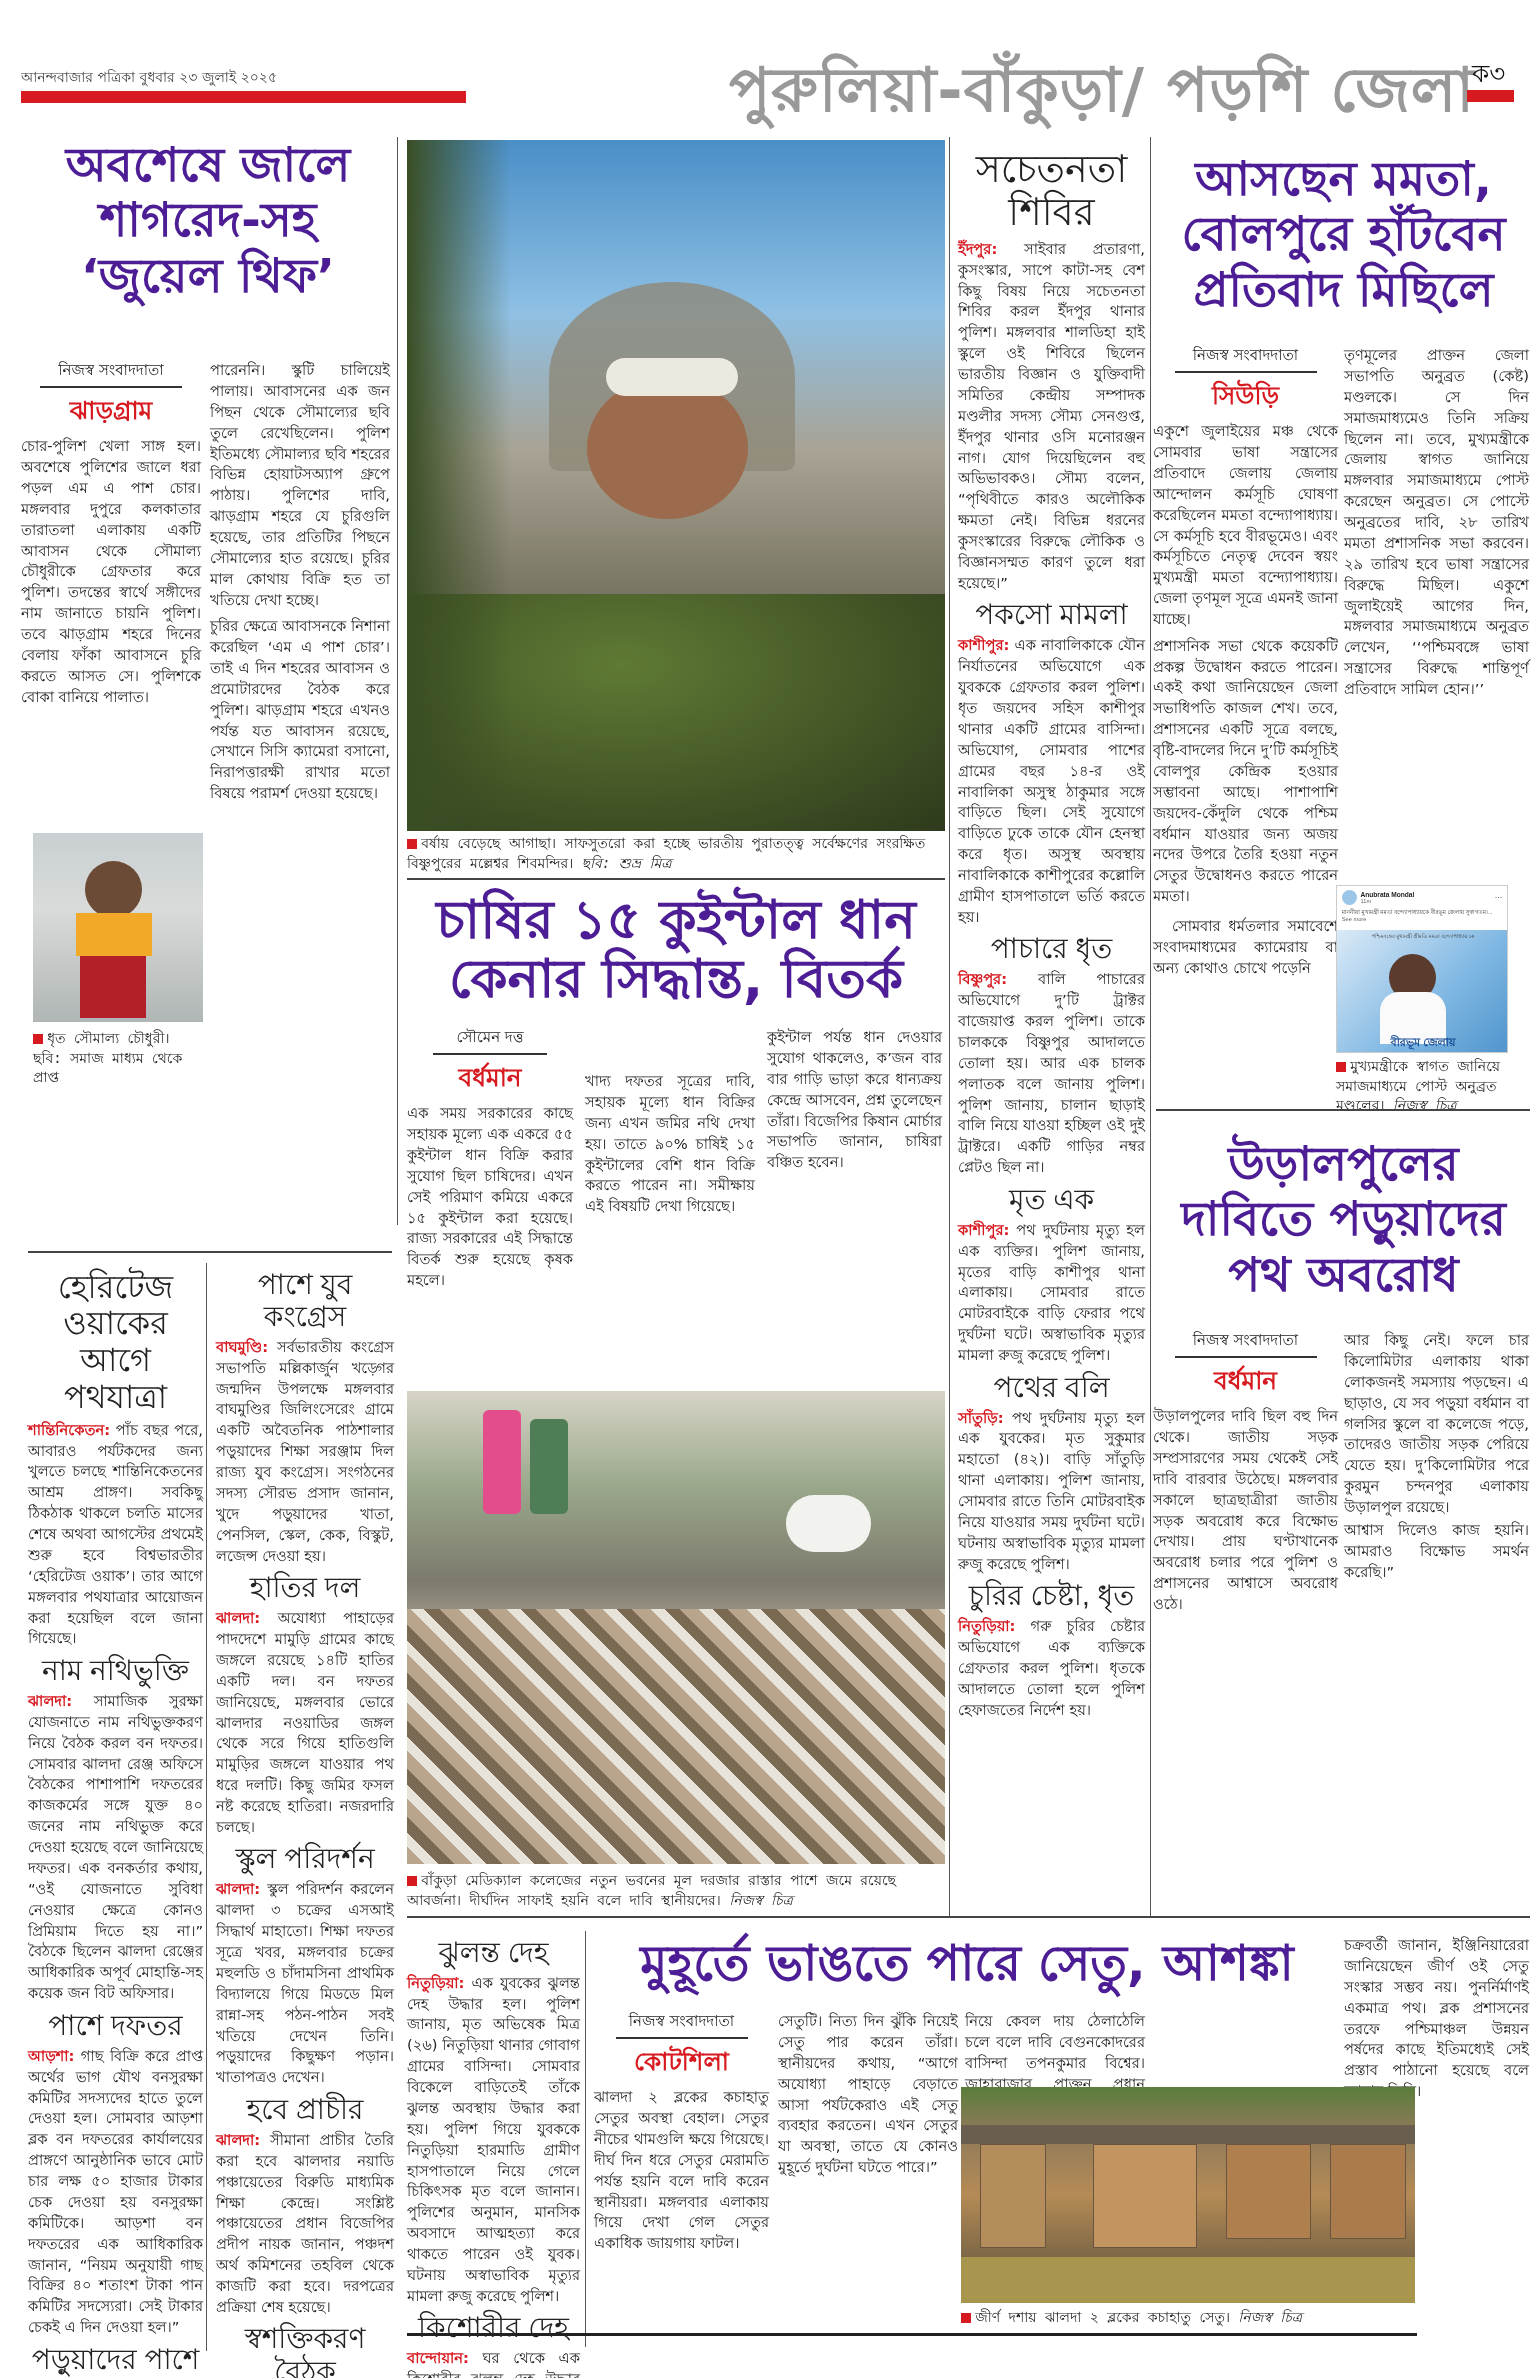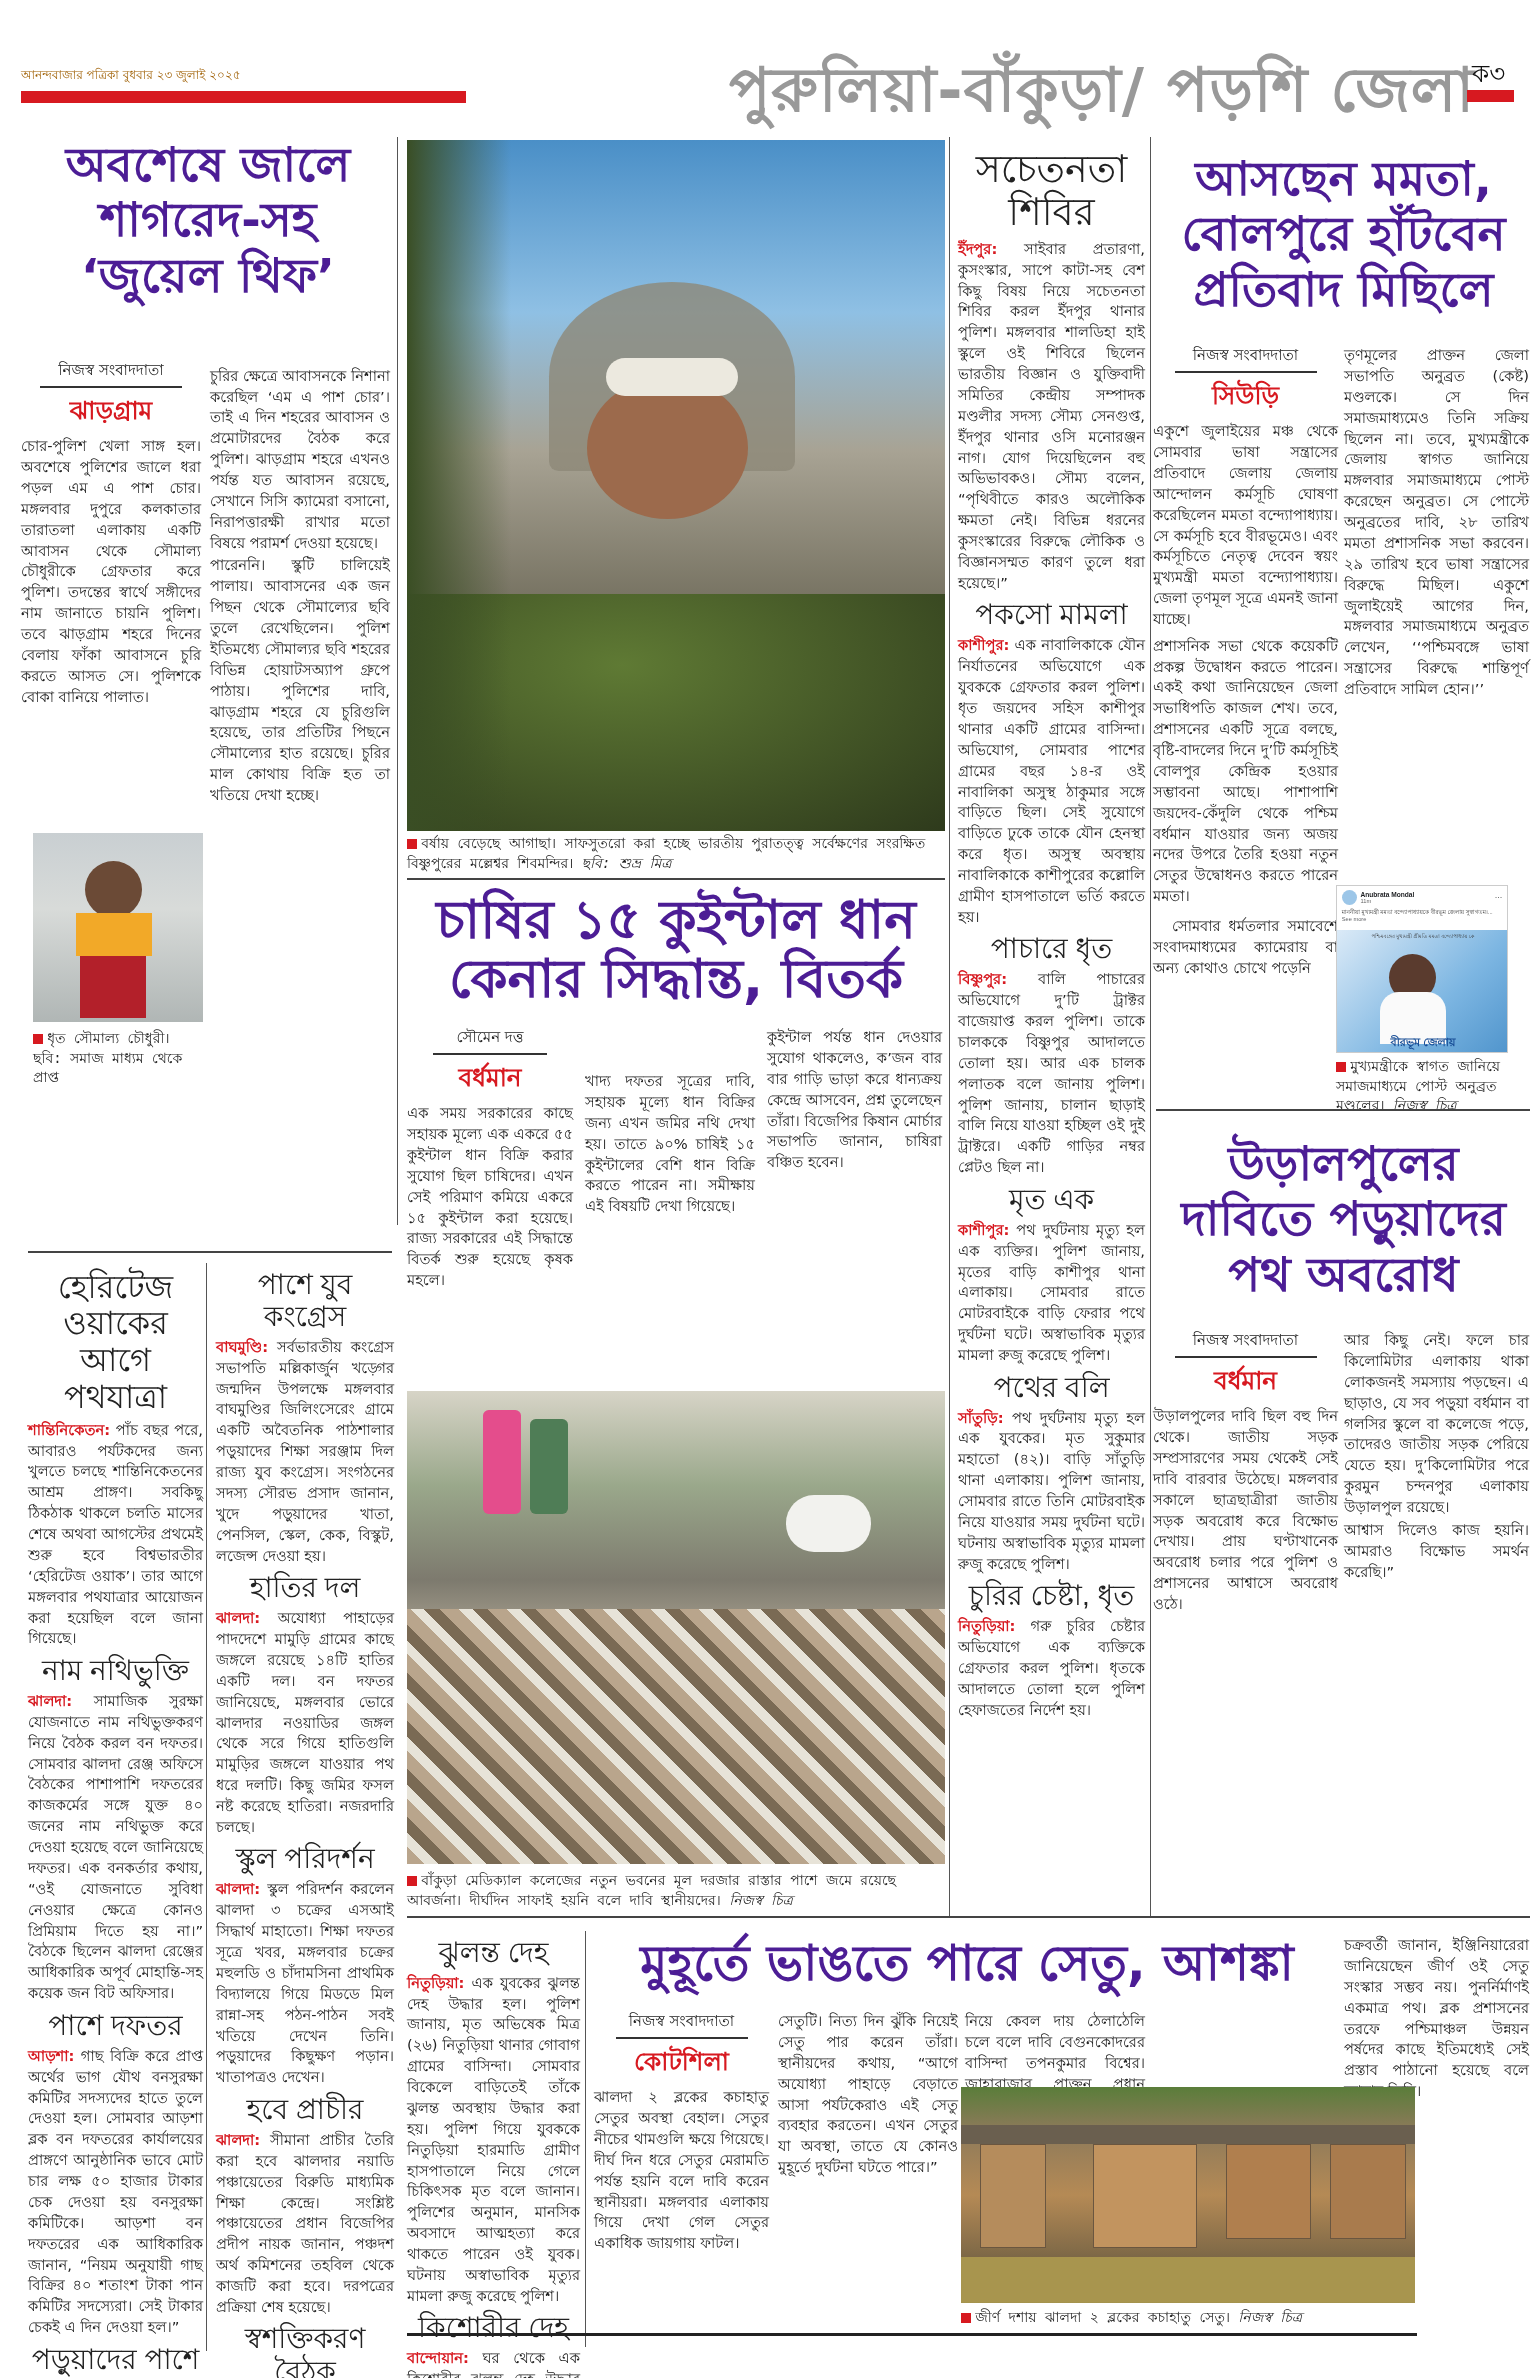--- a/index.html
+++ b/index.html
@@ -1,18 +1,18 @@
 <!DOCTYPE html>
 <html style="font-size:15px"><head>
 <meta charset="utf-8">
 <style>
 *{box-sizing:border-box;margin:0;padding:0}
 body{width:1538px;height:2378px;background:#fff;font-family:"DejaVu Serif",serif;color:#111;position:relative;overflow:hidden}
 .abs{position:absolute}
-.masthead-left{left:21px;top:66px;font-size:12px;font-family:"DejaVu Sans",sans-serif;color:#a16207}
+.masthead-left{left:21px;top:66px;font-size:14px;font-family:"DejaVu Sans",sans-serif;color:#404040}
 .redbar{background:#d71920}
 .section-title{left:729px;top:43px;font-size:61px;font-weight:bold;color:#999;font-family:"DejaVu Sans",sans-serif;letter-spacing:0.9px;white-space:nowrap}
 .pageno{left:1472px;top:55px;font-size:24.6px;font-family:"DejaVu Sans",sans-serif}
 .col{font-size:14.7px;line-height:1.42;text-align:justify;font-family:"DejaVu Sans",sans-serif;color:#222}
 .headline{font-weight:bold;font-family:"DejaVu Sans",sans-serif;color:#4c1d95;text-align:center;line-height:1.18}
 .byline{text-align:center;font-size:15px;font-family:"DejaVu Sans",sans-serif;color:#222;padding-bottom:4.7px;border-bottom:2.8px double #333;margin:0 auto 5.7px}
 .place{text-align:center;font-size:24.6px;font-weight:bold;color:#d71920;font-family:"DejaVu Sans",sans-serif}
 .kicker{color:#d71920;font-weight:bold}
 .subhead{font-size:36px;text-align:center;font-family:Liberation Sans, sans-serif;font-weight:normal;line-height:1.15;margin:5.7px 0 3.8px}
 .caption{font-size:14px;font-family:Liberation Mono, monospace;color:#222;line-height:1.4}
@@ -34,22 +34,22 @@
 
 <div class="abs" style="left:21px;top:137px;width:374px">
   <h1 class="headline" style="font-size:47px;padding:0 9.5px">অবশেষে জালে শাগরেদ-সহ ‘জুয়েল থিফ’</h1>
 </div>
 <div class="abs col" style="left:21px;top:360px;width:180px">
   <div class="byline" style="width:142px">নিজস্ব সংবাদদাতা</div>
   <div class="place" style="margin-bottom:7.6px">ঝাড়গ্রাম</div>
   <p class="para">চোর-পুলিশ খেলা সাঙ্গ হল। অবশেষে পুলিশের জালে ধরা পড়ল এম এ পাশ চোর। মঙ্গলবার দুপুরে কলকাতার তারাতলা এলাকায় একটি আবাসন থেকে সৌমাল্য চৌধুরীকে গ্রেফতার করে পুলিশ। তদন্তের স্বার্থে সঙ্গীদের নাম জানাতে চায়নি পুলিশ। তবে ঝাড়গ্রাম শহরে দিনের বেলায় ফাঁকা আবাসনে চুরি করতে আসত সে। পুলিশকে বোকা বানিয়ে পালাত।</p>
 </div>
 <div class="abs col" style="left:210px;top:360px;width:180px">
+  <p class="para">পারেননি। স্কুটি চালিয়েই পালায়। আবাসনের এক জন পিছন থেকে সৌমাল্যের ছবি তুলে রেখেছিলেন। পুলিশ ইতিমধ্যে সৌমাল্যর ছবি শহরের বিভিন্ন হোয়াটসঅ্যাপ গ্রুপে পাঠায়। পুলিশের দাবি, ঝাড়গ্রাম শহরে যে চুরিগুলি হয়েছে, তার প্রতিটির পিছনে সৌমাল্যের হাত রয়েছে। চুরির মাল কোথায় বিক্রি হত তা খতিয়ে দেখা হচ্ছে।</p>
   <p class="para" style="margin-top:5.7px">চুরির ক্ষেত্রে আবাসনকে নিশানা করেছিল ‘এম এ পাশ চোর’। তাই এ দিন শহরের আবাসন ও প্রমোটারদের বৈঠক করে পুলিশ। ঝাড়গ্রাম শহরে এখনও পর্যন্ত যত আবাসন রয়েছে, সেখানে সিসি ক্যামেরা বসানো, নিরাপত্তারক্ষী রাখার মতো বিষয়ে পরামর্শ দেওয়া হয়েছে।</p>
-  <p class="para">পারেননি। স্কুটি চালিয়েই পালায়। আবাসনের এক জন পিছন থেকে সৌমাল্যের ছবি তুলে রেখেছিলেন। পুলিশ ইতিমধ্যে সৌমাল্যর ছবি শহরের বিভিন্ন হোয়াটসঅ্যাপ গ্রুপে পাঠায়। পুলিশের দাবি, ঝাড়গ্রাম শহরে যে চুরিগুলি হয়েছে, তার প্রতিটির পিছনে সৌমাল্যের হাত রয়েছে। চুরির মাল কোথায় বিক্রি হত তা খতিয়ে দেখা হচ্ছে।</p>
 </div>
 <div class="abs photo" style="left:33px;top:833px;width:170px;height:189px;background:linear-gradient(180deg,#c9cfd2 0%,#d8dbd9 40%,#b0b6b5 100%)">
   <div style="position:absolute;left:52px;top:28px;width:57px;height:57px;border-radius:50%;background:#6b4a36"></div>
   <div style="position:absolute;left:43px;top:80px;width:76px;height:43px;background:#f2a928"></div>
   <div style="position:absolute;left:47px;top:123px;width:66px;height:62px;background:#b3202a"></div>
 </div>
 <div class="abs caption" style="left:33px;top:1030px;width:170px">
   <span class="sq"></span><span>ধৃত সৌমাল্য চৌধুরী। ছবি: সমাজ মাধ্যম থেকে প্রাপ্ত</span>
 </div>
 

